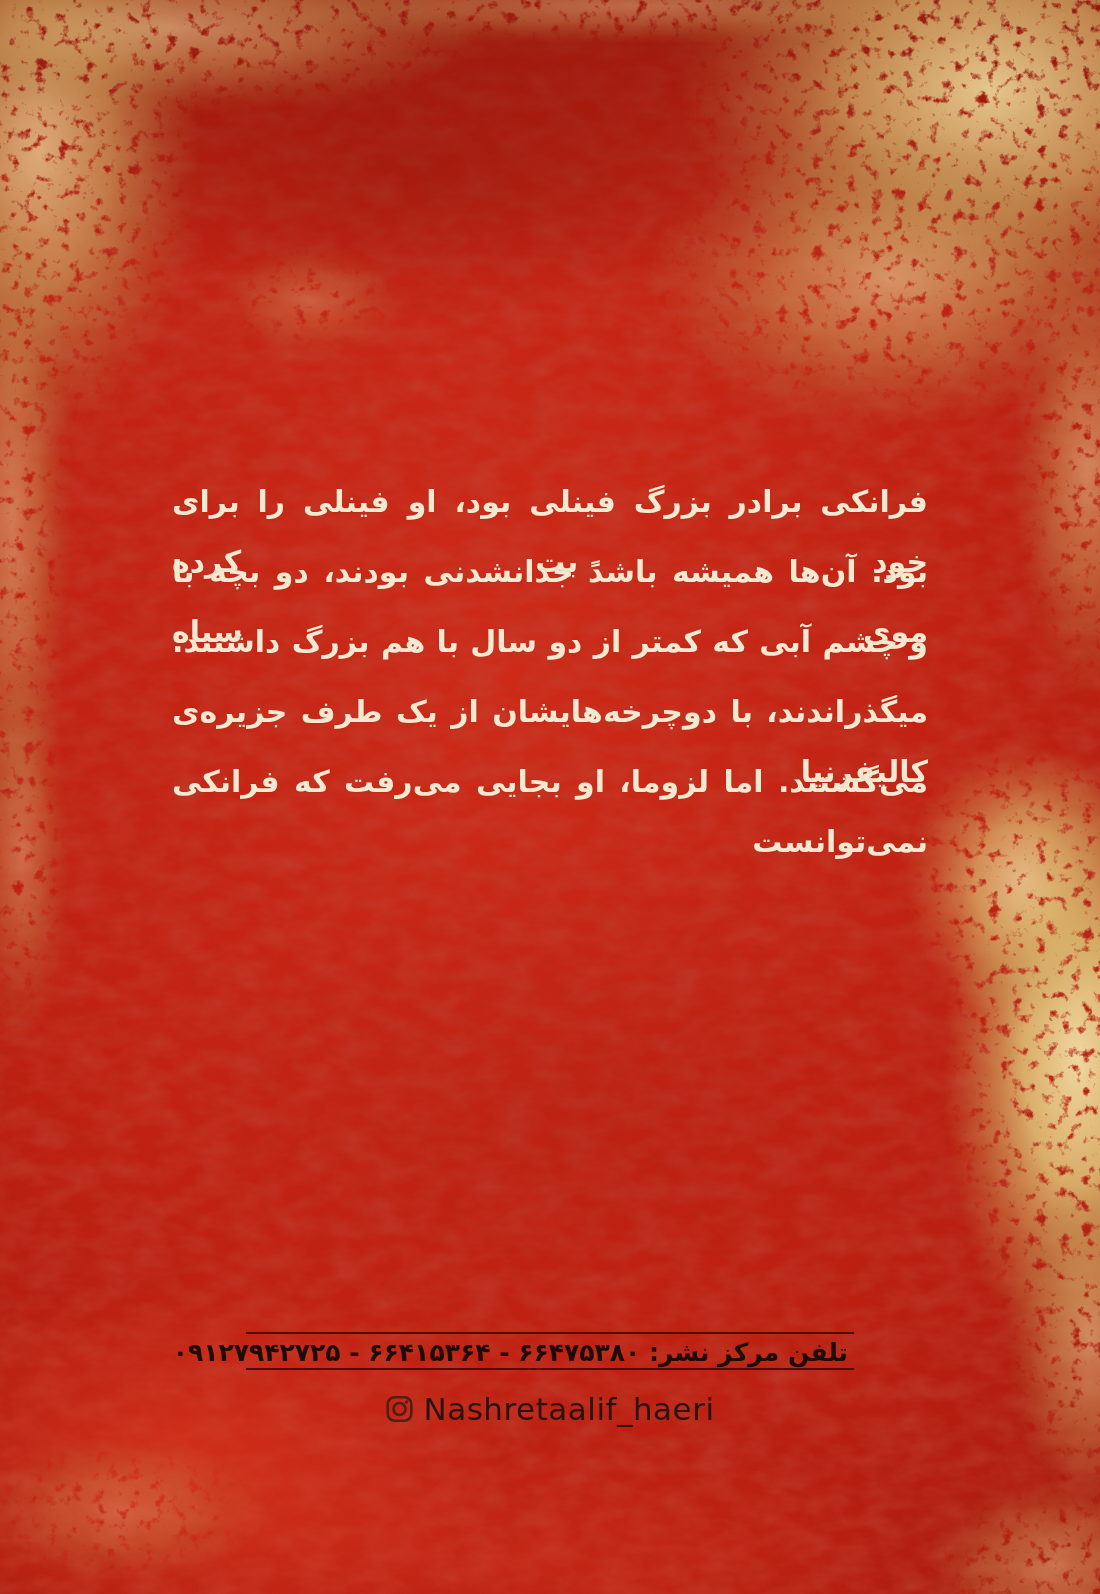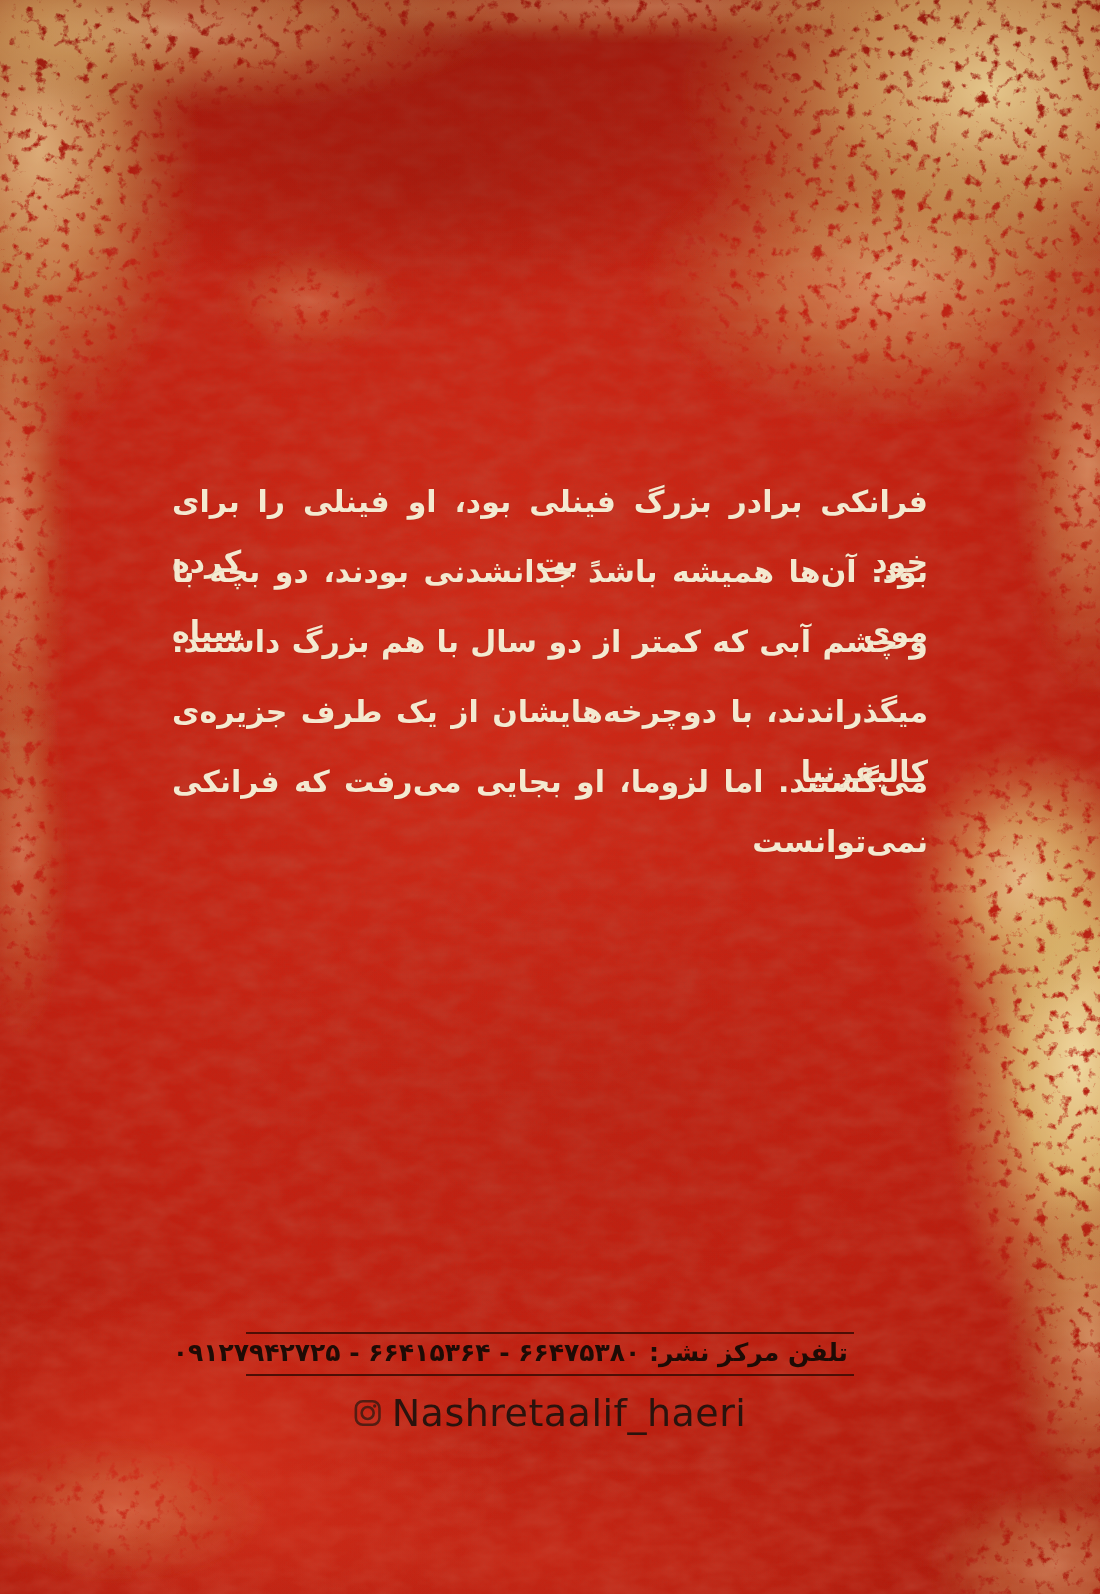--- a/index.html
+++ b/index.html
@@ -37,21 +37,21 @@
 
   
   .phone-strip {
     position: absolute;
     top: 1332px;
     left: 50%;
     transform: translateX(-50%);
     width: 596px;
     border-top: 2px solid #4d0e05;
     border-bottom: 2px solid #4d0e05;
-    padding: 4px 6px 7px 6px;
+    padding: 4px 6px 1px 6px;
     direction: rtl;
     text-align: center;
     font-size: 25px;
     font-weight: bold;
     color: #1e0b05;
     letter-spacing: 0.5px;
     white-space: nowrap;
   }
 
   
@@ -59,21 +59,21 @@
     position: absolute;
     top: 1391px;
     left: 50%;
     transform: translateX(-50%);
     display: flex;
     align-items: center;
     gap: 10px;
   }
   .insta-icon { width: 28px; height: 28px; opacity: 0.82; flex: 0 0 auto; }
   .insta-handle {
-    font-size: 38px;
+    font-size: 31px;
     font-weight: 400;
     color: #2a130d;
     letter-spacing: 0.5px;
     white-space: nowrap;
   }
 </style>
 </head>
 <body>
 
 <div class="cover">

